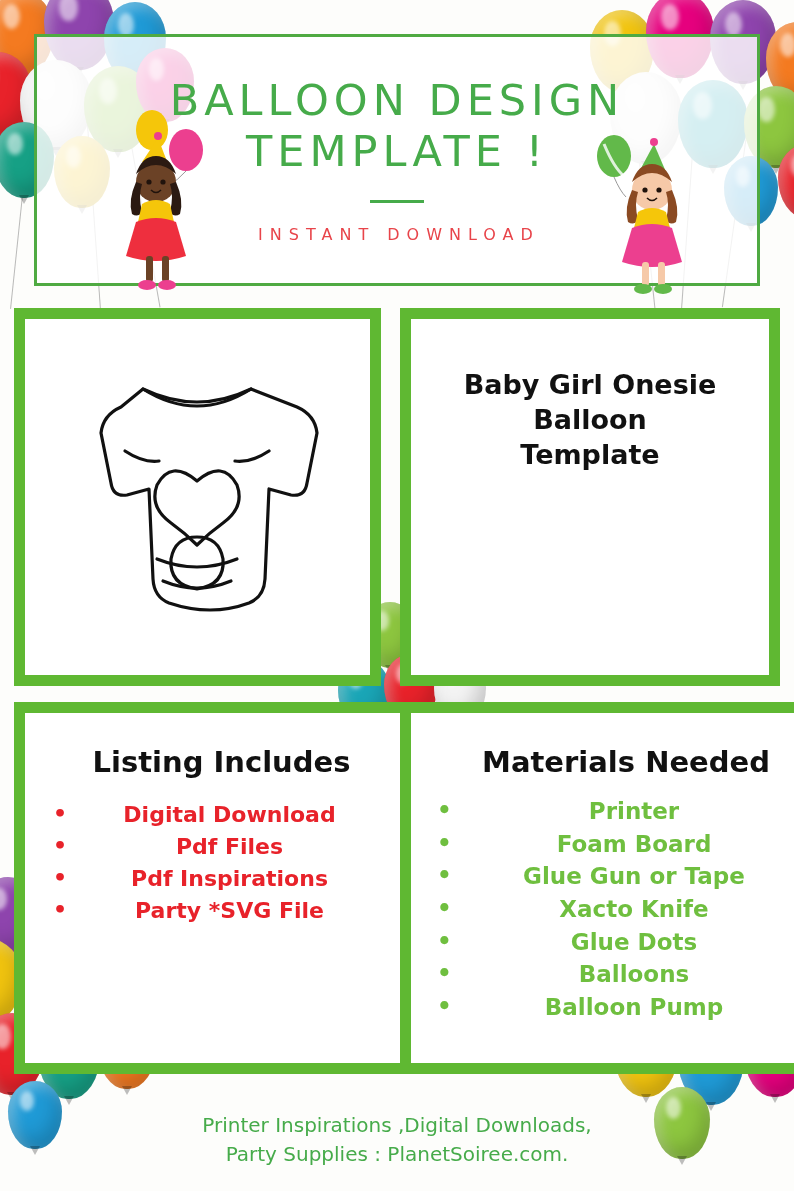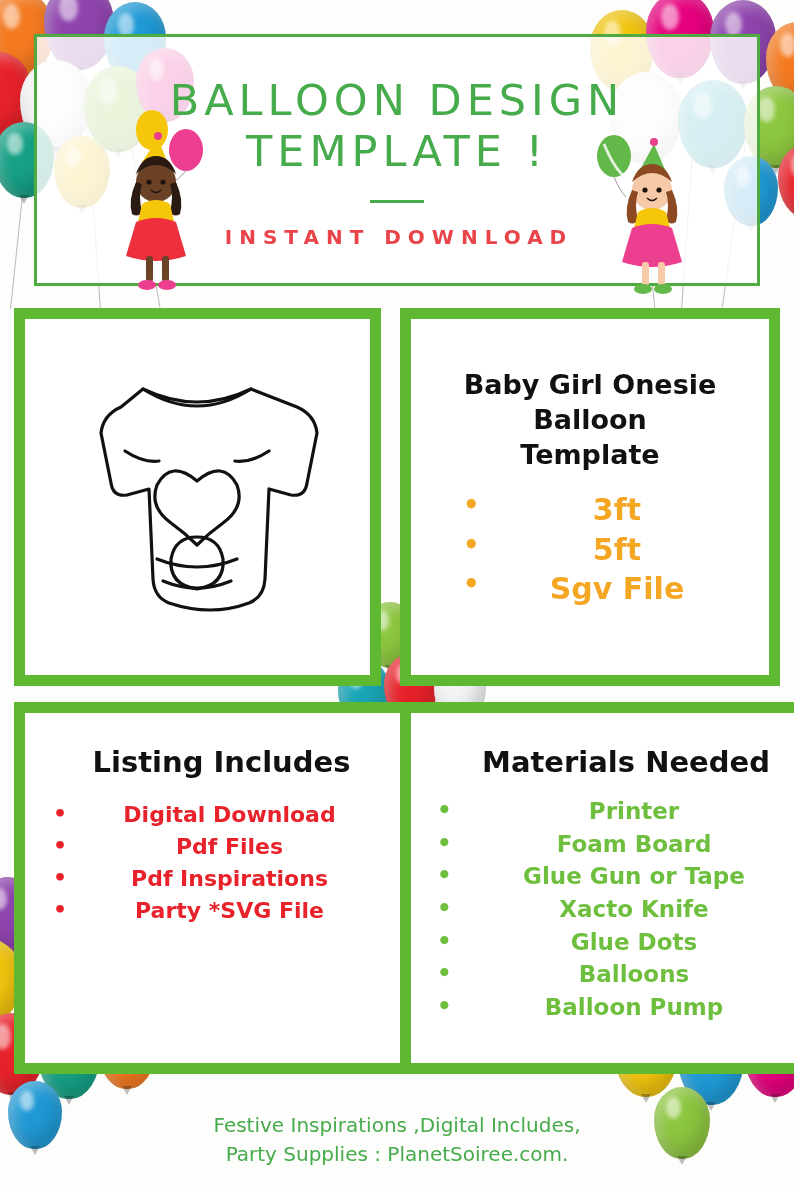--- a/index.html
+++ b/index.html
@@ -96,24 +96,23 @@
     height: 3px;
     background: #46ab4a;
   }
   .subtitle {
     position: absolute;
     left: 4px;
     right: 0;
     top: 188px;
     text-align: center;
     color: #e8444a;
-    font-size: 20px;
+    font-size: 16px;
     letter-spacing: 7px;
     font-family: "DejaVu Sans", sans-serif;
-    font-weight: bold;
   }
 
   
   .girl { position: absolute; }
 
   
   .box {
     position: absolute;
     border: 11px solid #5fb832;
     background: #ffffff;
@@ -391,25 +390,20 @@
       </svg>
     </div>
   </div>
 
   <div class="box" id="box-details">
     <div class="box-heading">
       <div>Baby Girl Onesie</div>
       <div>Balloon</div>
       <div>Template</div>
     </div>
-    <ul class="size-list">
-      <li>3ft</li>
-      <li>5ft</li>
-      <li>Sgv File</li>
-    </ul>
   </div>
 
   <div class="box" id="box-listing">
     <div class="box-heading">Listing Includes</div>
     <ul class="red-list">
       <li>Digital Download</li>
       <li>Pdf Files</li>
       <li>Pdf Inspirations</li>
       <li>Party *SVG File</li>
     </ul>
@@ -422,17 +416,17 @@
       <li>Foam Board</li>
       <li>Glue Gun or Tape</li>
       <li>Xacto Knife</li>
       <li>Glue Dots</li>
       <li>Balloons</li>
       <li>Balloon Pump</li>
     </ul>
   </div>
 
   <div class="footer">
-    <div>Festive Inspirations ,Digital Includes,</div>
+    <div>Printer Inspirations ,Digital Downloads,</div>
     <div>Party Supplies : PlanetSoiree.com.</div>
   </div>
 
 </div>
 
 </body></html>

